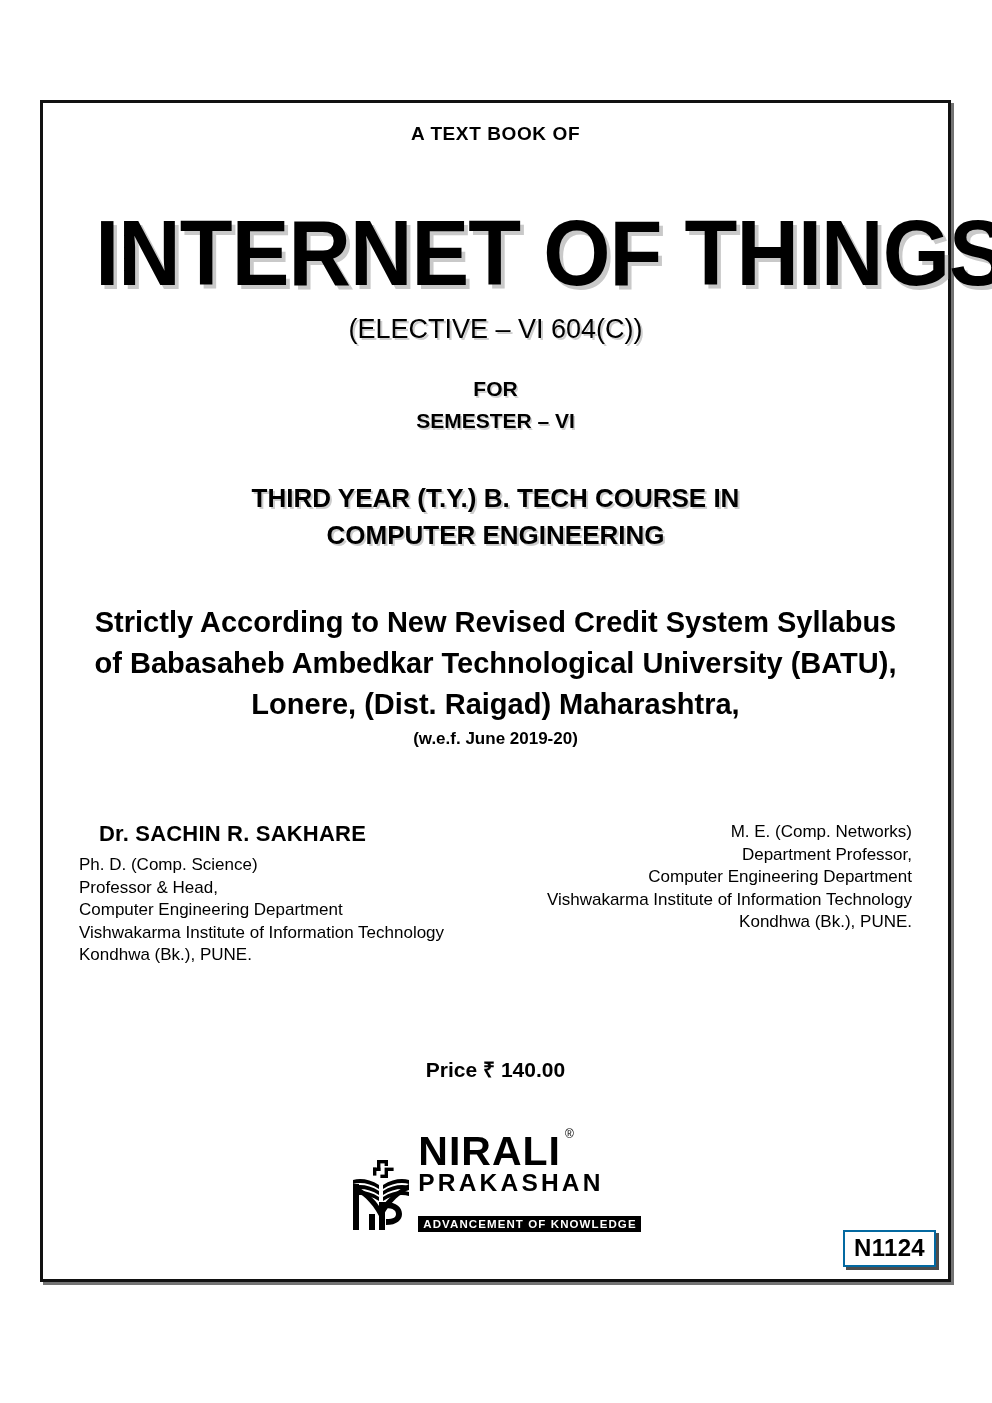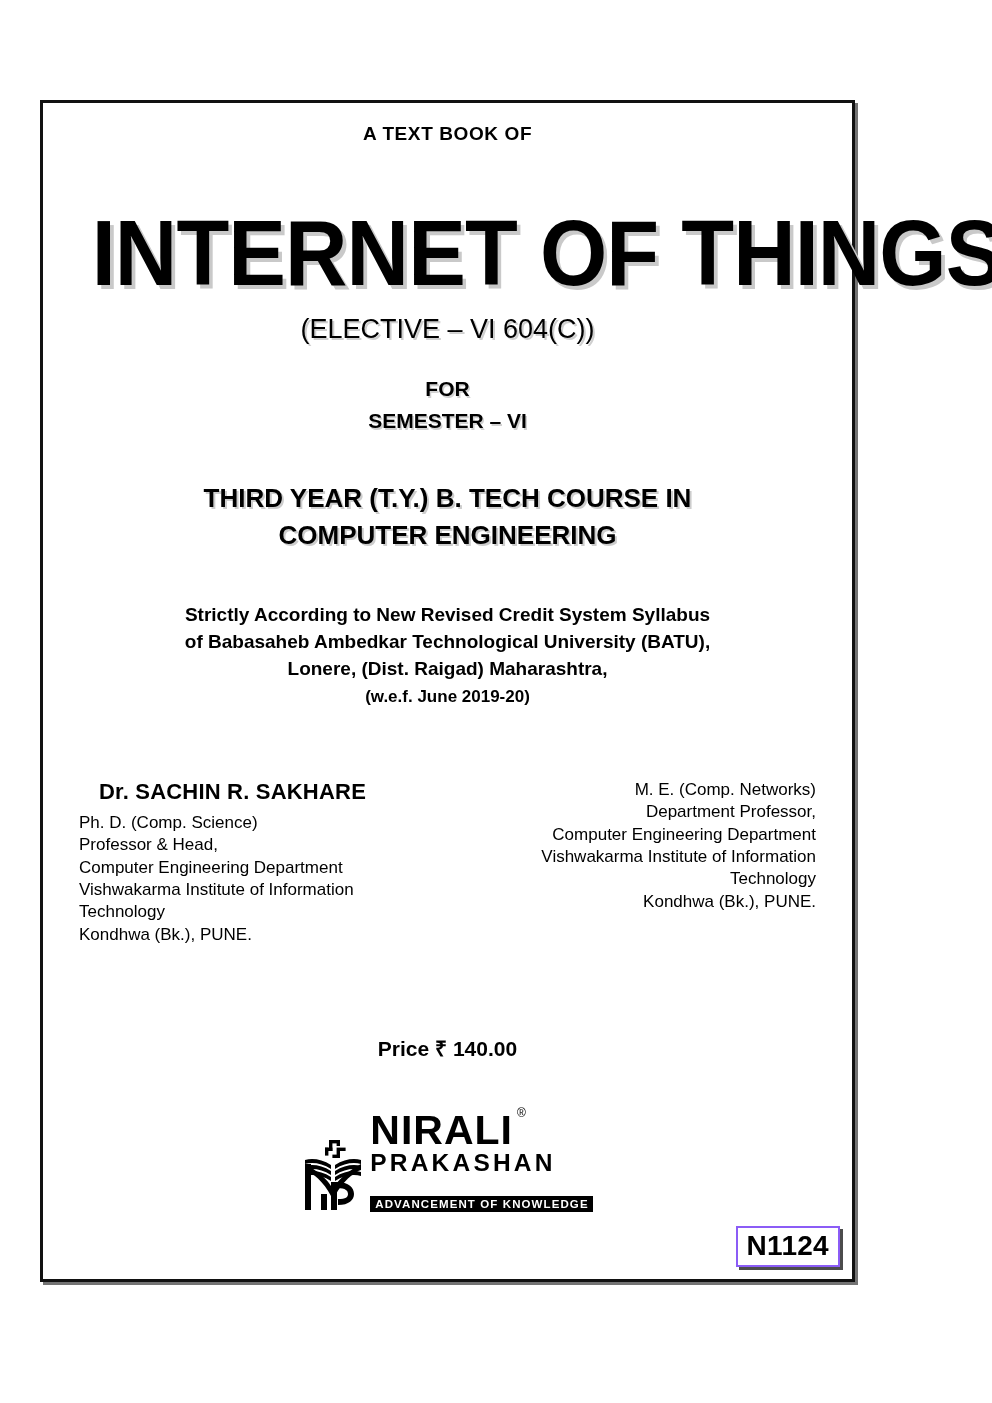--- a/index.html
+++ b/index.html
@@ -21,21 +21,21 @@
     height: 1403px;
     background: #ffffff;
     overflow: hidden;
   }
 
   
   .cover-frame {
     position: absolute;
     left: 40px;
     top: 100px;
-    width: 815px;
+    width: 911px;
     height: 1182px;
     border: 3px solid #111111;
     box-sizing: border-box;
     background: #ffffff;
     box-shadow: 3px 3px 0 rgba(0,0,0,0.55);
   }
 
   .inner {
     position: absolute;
     left: 0;
@@ -100,21 +100,21 @@
     font-size: 26px;
     line-height: 1.42;
     margin-top: 47px;
     text-shadow: 2px 2px 0 #cdcdcd;
   }
 
   
   .syllabus-block {
     text-align: center;
     font-weight: bold;
-    font-size: 19px;
+    font-size: 29px;
     line-height: 1.42;
     margin-top: 48px;
   }
   .syllabus-wef {
     text-align: center;
     font-weight: bold;
     font-size: 17px;
     margin-top: 4px;
   }
 
@@ -208,24 +208,24 @@
     margin-top: 20px;
     display: block;
     text-align: center;
   }
 
   
   .code-badge {
     position: absolute;
     right: 12px;
     bottom: 12px;
-    border: 2px solid #8b5cf6;
+    border: 2px solid #0369a1;
     padding: 2px 9px 3px 9px;
     font-weight: bold;
-    font-size: 28px;
+    font-size: 24px;
     letter-spacing: 0.3px;
     background: #ffffff;
     box-shadow: 3px 3px 0 rgba(0,0,0,0.7);
   }
 </style>
 </head>
 <body>
 
 <div class="page">
   <div class="cover-frame">

